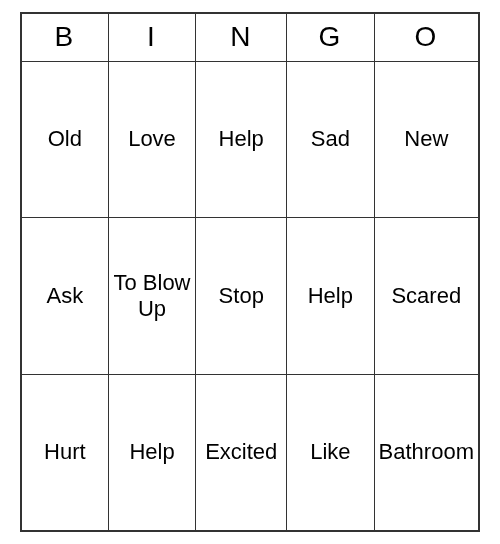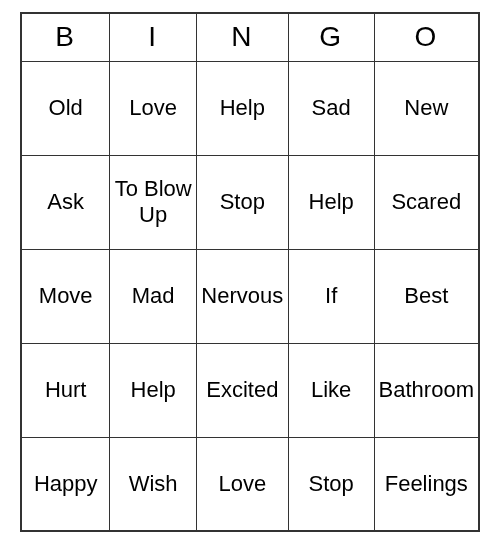--- a/index.html
+++ b/index.html
@@ -76,34 +76,20 @@
         <td>New</td>
       </tr>
       <tr>
         <td>Ask</td>
         <td class="cell-small">To Blow Up</td>
         <td>Stop</td>
         <td>Help</td>
         <td class="cell-medium">Scared</td>
       </tr>
       <tr>
-        <td>Move</td>
-        <td>Mad</td>
-        <td class="cell-small">Nervous</td>
-        <td>If</td>
-        <td>Best</td>
-      </tr>
-      <tr>
         <td>Hurt</td>
         <td>Help</td>
         <td class="cell-small">Excited</td>
         <td>Like</td>
         <td class="cell-small">Bathroom</td>
       </tr>
-      <tr>
-        <td class="cell-medium">Happy</td>
-        <td>Wish</td>
-        <td>Love</td>
-        <td>Stop</td>
-        <td class="cell-small">Feelings</td>
-      </tr>
     </tbody>
 </table>
 
 </body></html>

